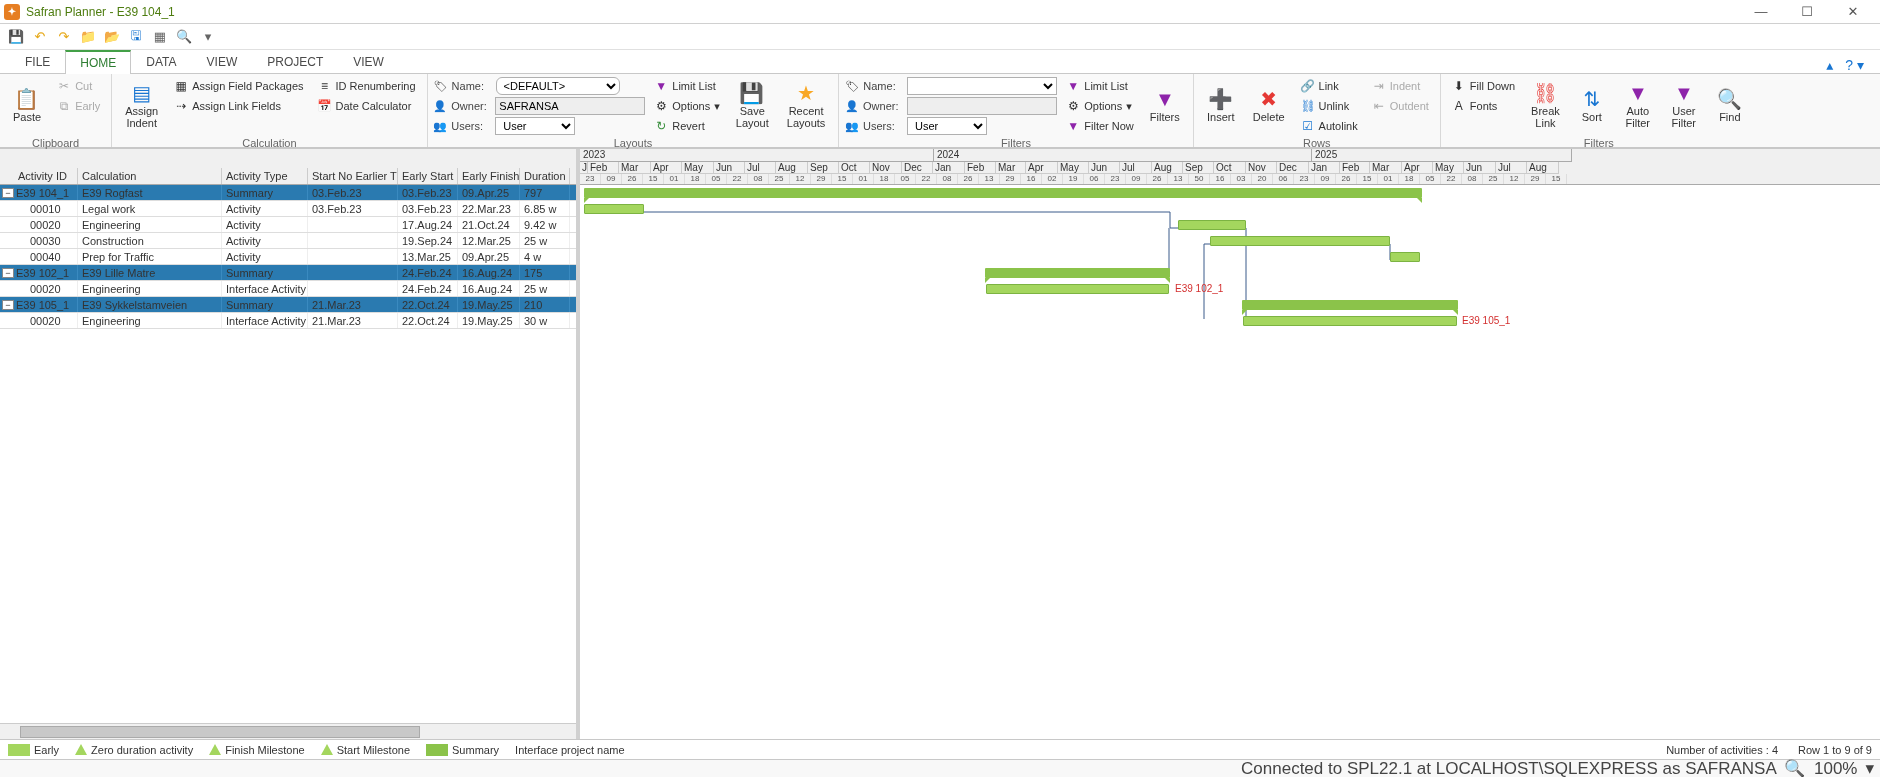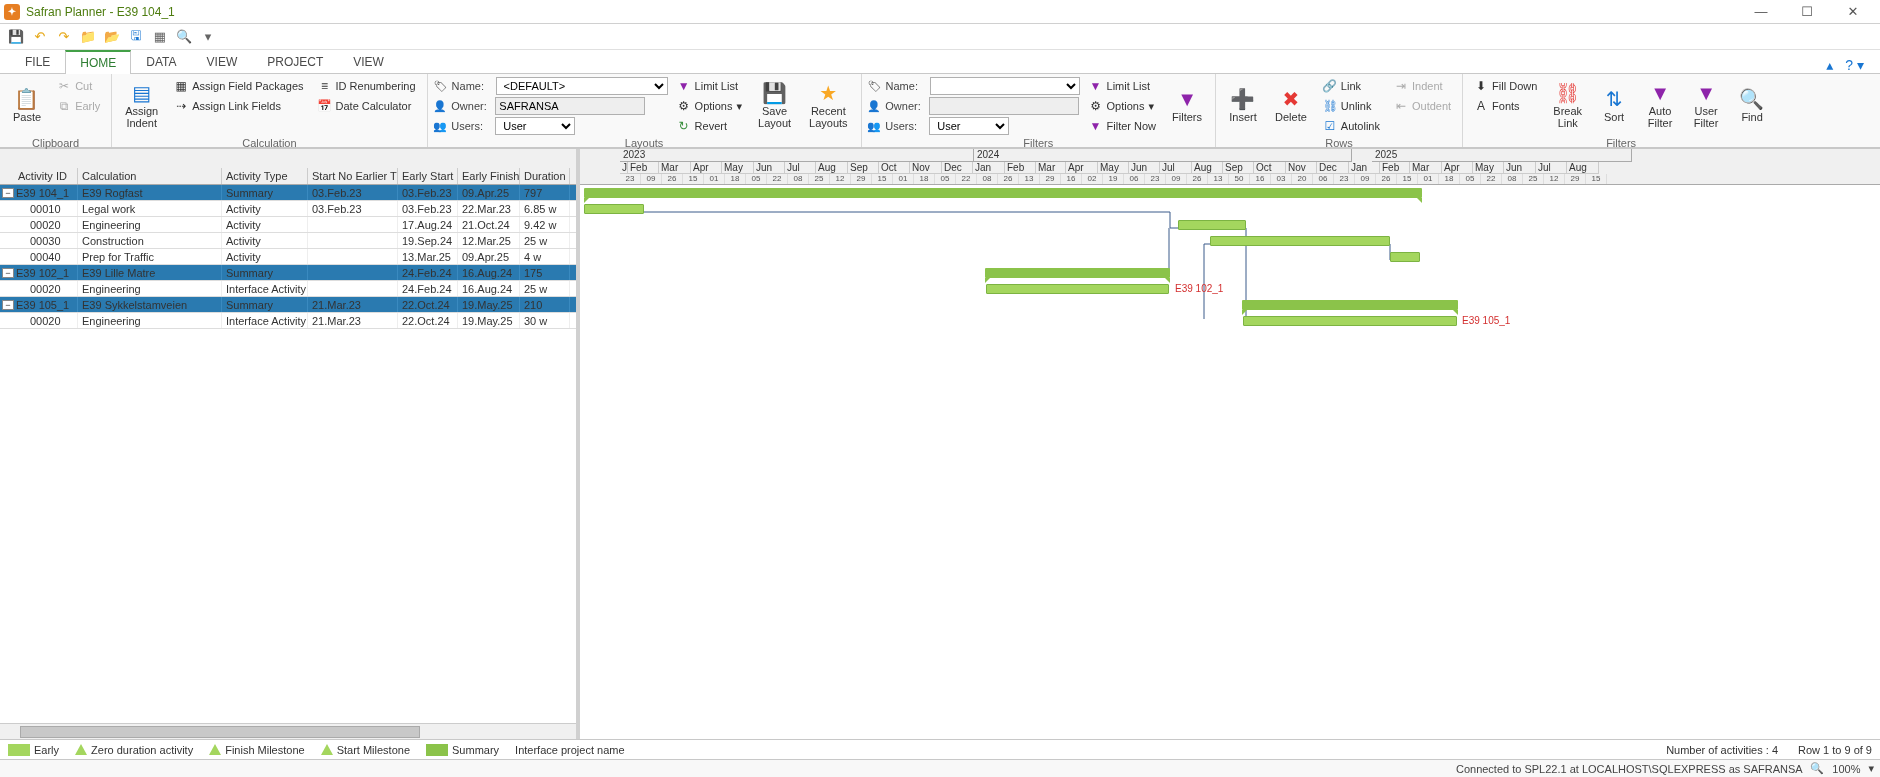--- a/index.html
+++ b/index.html
@@ -50,21 +50,21 @@
 .grow { display: flex; border-bottom: 1px solid #ddd; height: 16px; align-items: center; font-size: 11px; }
 .grow .gcol { border-right: 1px solid #eee; height: 100%; display: flex; align-items: center; overflow:hidden; }
 .grow.summary { background: #2a7ab0; color: #fff; }
 .grow.summary .gcol { border-right-color: #3a8ac0; }
 .grow.interface { color: #888; }
 .expander { width: 12px; display: inline-flex; align-items:center; justify-content:center; cursor:pointer; font-size:9px; border:1px solid #888; background:#fff; color:#333; height:10px; margin-right:2px;}
 .grid-pane .hscroll { height: 16px; background: #f0f0f0; border-top: 1px solid #ccc; position:relative; }
 .grid-pane .hscroll .thumb { position:absolute; left:20px; width:400px; top:2px; height:12px; background:#c8c8c8; border:1px solid #aaa;}
 
 
-.tl-head { height: 36px; border-bottom: 1px solid #aaa; display: flex; flex-direction: column; background: #f0f0f0; position:relative;padding-left:40px; }
+.tl-head { height: 36px; border-bottom: 1px solid #aaa; display: flex; flex-direction: column; background: #f0f0f0; position:relative; }
 .tl-years { display: flex; height: 14px; }
 .tl-years div { border-right: 1px solid #aaa; border-bottom: 1px solid #aaa; font-size: 10px; padding-left: 3px; }
 .tl-months { display: flex; height: 12px; }
 .tl-months div { border-right: 1px solid #ccc; border-bottom: 1px solid #ccc; font-size: 10px; text-align: left; padding-left:2px; overflow:hidden; }
 .tl-weeks { display: flex; height: 10px; }
 .tl-weeks div { border-right: 1px solid #ddd; font-size: 8px; text-align: center; overflow:hidden; color:#555; }
 
 .gantt-body { position: relative; height: calc(100% - 36px); }
 .gantt-row { position: absolute; left: 0; right: 0; height: 16px; }
 .bar { position: absolute; height: 10px; top: 3px; border-radius: 1px; }
@@ -76,21 +76,21 @@
 .bar-label { position:absolute; font-size:10px; color:#d32f2f; font-weight:500; white-space:nowrap; }
 .link-line { stroke:#3a5a8a; stroke-width:1; fill:none; }
 
 
 .legend { height: 20px; background: #fff; border-top: 1px solid #c8c8c8; display: flex; align-items: center; padding: 0 8px; gap: 16px; font-size: 11px; }
 .legend .sw { width: 22px; height: 12px; display:inline-block; margin-right:4px; vertical-align:middle;}
 .legend .item { display:flex; align-items:center; }
 .legend .right { margin-left:auto; display:flex; gap:20px; }
 
 
-.statusbar { height: 18px; background: #f8f8f8; border-top: 1px solid #c8c8c8; display: flex; align-items: center; font-size: 11px; color: #444; padding: 0 6px; }
+.statusbar { height: 18px; background: #f8f8f8; border-top: 1px solid #c8c8c8; display: flex; align-items: center; font-size: 17px; color: #444; padding: 0 6px; }
 .statusbar .right { margin-left: auto; display:flex; align-items:center; gap:8px;}
 
 .c-id{width:78px;} .c-desc{width:144px;} .c-type{width:86px;} .c-snlt{width:90px;text-align:right;} .c-es{width:60px;text-align:right;} .c-ef{width:62px;text-align:right;} .c-dur{width:50px;text-align:right;}
 .grow .c-id { padding-left: 2px; }
 </style>
 </head>
 <body>
 
 <div class="titlebar">
   <div class="app-icon">✦</div>
@@ -181,21 +181,21 @@
     </div>
     <div class="label">Calculation</div>
   </div>
 
   <div class="rgroup">
     <div class="body">
       <div class="vstack">
         <div class="formrow">
             <span class="ico">🏷</span>
             <label>Name:</label>
-            <select style="width:172px;"><option>&lt;DEFAULT&gt;</option></select>
+            <select style="width:124px;border-radius:6px;"><option>&lt;DEFAULT&gt;</option></select>
           </div>
         <div class="formrow">
             <span class="ico">👤</span>
             <label>Owner:</label>
             <input style="width: 150px; background: rgb(238, 238, 238);" readonly="" value="SAFRANSA">
           </div>
         <div class="formrow">
             <span class="ico">👥</span>
             <label>Users:</label>
             <select style="width:80px;"><option>User</option></select>
@@ -441,21 +441,21 @@
     <div class="hscroll">
         <div class="thumb"></div>
       </div>
   </div>
 
   <div class="gantt-pane">
     <div class="tl-head">
       <div class="tl-years" id="tl-years">
           <div style="width: 354px;">2023</div>
           <div style="width: 378px;">2024</div>
-          <div style="width: 260px; margin-left: 20px;">2025</div>
+          <div style="width: 260px;">2025</div>
         </div>
       <div class="tl-months" id="tl-months">
           <div style="width: 8px;">Ja</div>
           <div style="width: 31px;">Feb</div>
           <div style="width: 32px;">Mar</div>
           <div style="width: 31px;">Apr</div>
           <div style="width: 32px;">May</div>
           <div style="width: 31px;">Jun</div>
           <div style="width: 31px;">Jul</div>
           <div style="width: 32px;">Aug</div>

